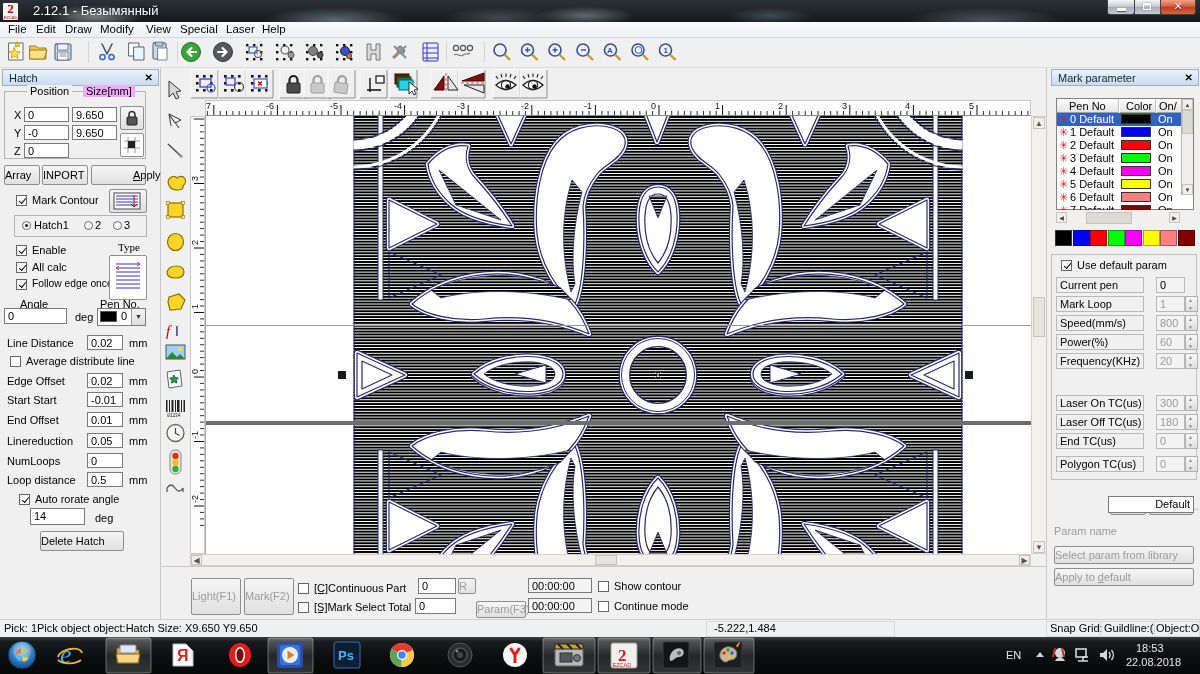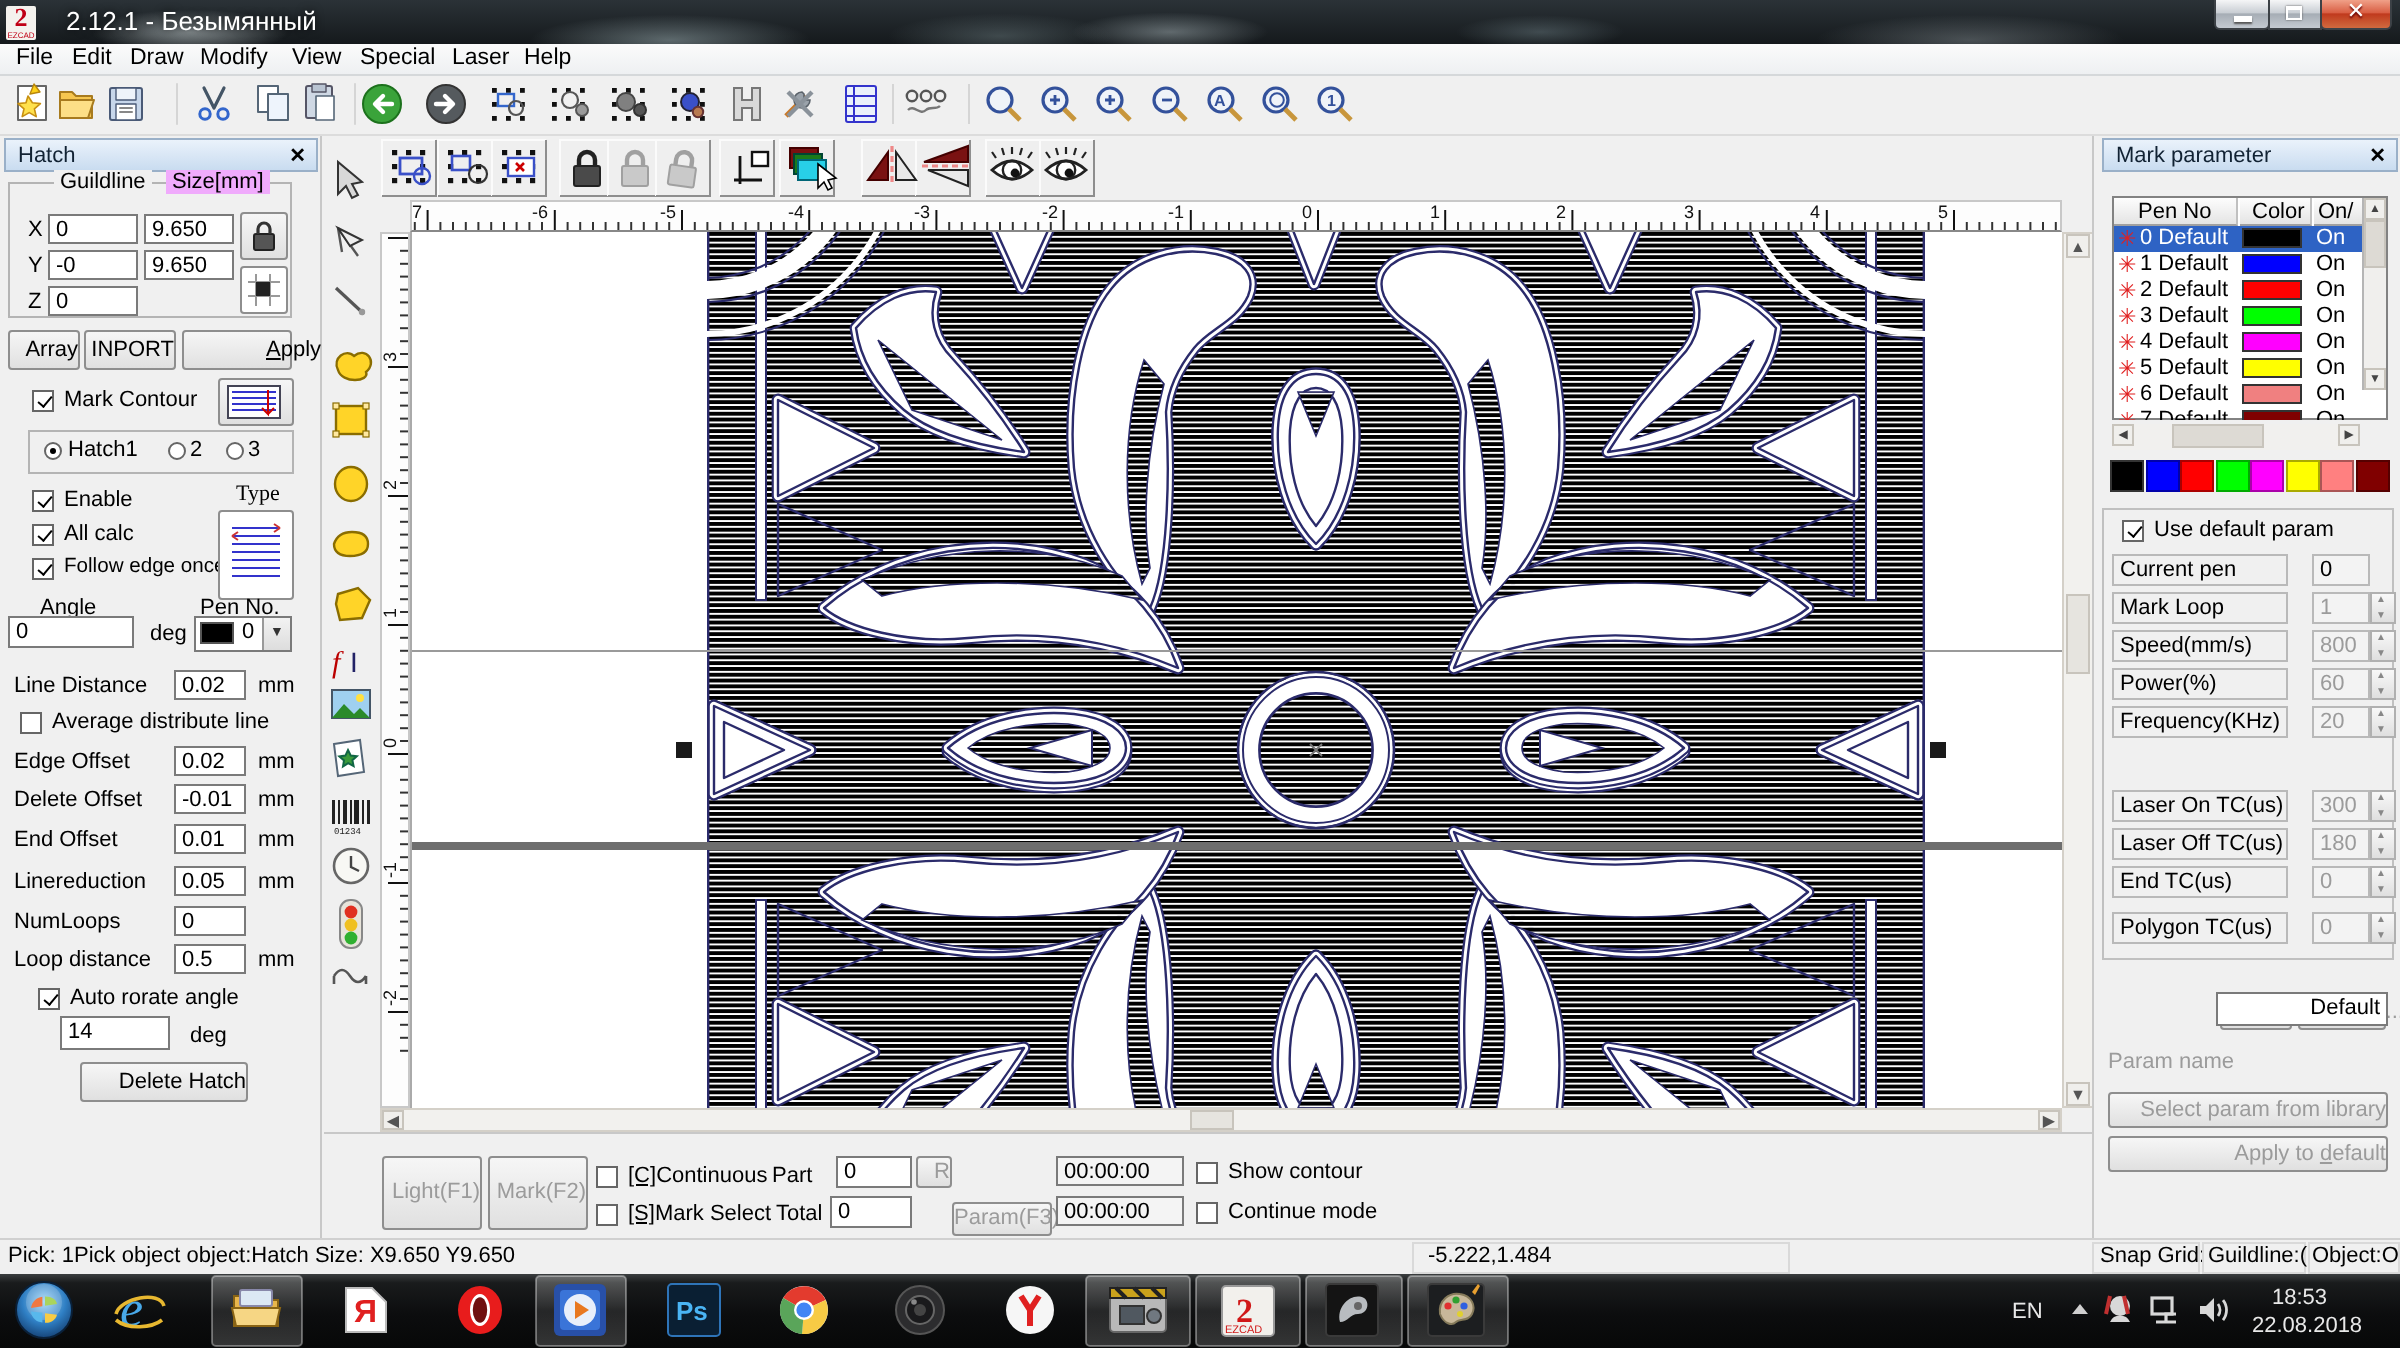--- a/index.html
+++ b/index.html
@@ -1,19 +1,19 @@
 <!DOCTYPE html>
 <html><head>
 <meta charset="utf-8">
 <style>
 *{margin:0;padding:0;box-sizing:border-box;}
 html,body{width:1200px;height:674px;overflow:hidden;}
 body{font-family:"Liberation Sans",sans-serif;font-size:11px;color:#000;position:relative;background:#f0f0f0;}
 .abs{position:absolute;}
-.btn{position:absolute;background:linear-gradient(#f6f6f6,#e0e0e0);border:1px solid #8e8e8e;border-radius:2px;text-align:right;color:#000;}
+.btn{position:absolute;background:linear-gradient(#f6f6f6,#e0e0e0);border:1px solid #8e8e8e;border-radius:2px;text-align:left;color:#000;}
 .btn.dis{color:#9b9b9b;}
 .in{position:absolute;background:#fff;border:1px solid #7a7a7a;font-family:"Liberation Sans",sans-serif;font-size:11px;padding:1px 3px;line-height:12px;}
 .cb{position:absolute;width:11px;height:11px;background:#fff;border:1px solid #666;}
 .cb.c:before{content:"";position:absolute;left:1.5px;top:2px;width:6px;height:3px;border-left:1.6px solid #000;border-bottom:1.6px solid #000;transform:rotate(-50deg);}
 .lbl{position:absolute;white-space:nowrap;}
 .gb{position:absolute;border:1px solid #b4b4b4;border-radius:0;}
 .ptitle{position:absolute;height:17px;background:linear-gradient(#eaf2fb,#c9dcf0);border:1px solid #9ab0c8;font-size:11px;color:#123;padding:2px 0 0 6px;}
 .ptitle .x{position:absolute;right:5px;top:2px;font-size:10px;font-weight:bold;color:#000;}
 .s1{fill:#fff;stroke:#2b2b6b;stroke-width:6.4px;stroke-linejoin:round;}
 .s2{fill:#fff;stroke:#fff;stroke-width:4.2px;stroke-linejoin:round;}
@@ -264,21 +264,21 @@
       <path d="M336,11 l-2,-3 M340,9.5 l-1,-3.5 M344,9 l0,-3.5 M348,9.5 l1,-3.5 M352,11 l2,-3"></path>
     </g>
   </g>
   <use href="#eye1" x="27"></use>
 </svg>
 </div>
 
 <div class="abs" id="hatchpanel" style="left:0;top:68px;width:161px;height:551px;background:#f0f0f0;border-right:1px solid #c8c8c8;">
   <div class="ptitle" style="left:2px;top:1px;width:157px;">Hatch<span class="x">✕</span></div>
   <div class="gb" style="left:4px;top:23px;width:142px;height:68px;"></div>
-  <span class="lbl" style="left:27px;top:17px;background:#f0f0f0;padding:0 3px;">Guildline</span>
+  <span class="lbl" style="left:27px;top:17px;background:#f0f0f0;padding:0 3px;">Position</span>
   <span class="lbl" style="left:83px;top:17px;background:#f0abfc;padding:0 3px;">Size[mm]</span>
   <span class="lbl" style="left:14px;top:41px;">X</span>
   <div class="in" style="left:24px;top:39px;width:45px;height:15px;">0</div>
   <div class="in" style="left:72px;top:39px;width:45px;height:15px;">9.650</div>
   <span class="lbl" style="left:14px;top:59px;">Y</span>
   <div class="in" style="left:24px;top:57px;width:45px;height:15px;">-0</div>
   <div class="in" style="left:72px;top:57px;width:45px;height:15px;">9.650</div>
   <span class="lbl" style="left:14px;top:77px;">Z</span>
   <div class="in" style="left:24px;top:75px;width:45px;height:15px;">0</div>
   <div class="btn" style="left:120px;top:38px;width:24px;height:24px;">
@@ -349,21 +349,21 @@
     <div class="abs" style="left:33px;top:0px;width:14px;height:16px;background:linear-gradient(#f2f2f2,#ddd);border-left:1px solid #999;font-size:7px;text-align:center;line-height:16px;color:#333;">▼</div>
   </div>
   <span class="lbl" style="left:7px;top:269px;">Line Distance</span>
   <div class="in" style="left:87px;top:267px;width:36px;height:15px;">0.02</div>
   <span class="lbl" style="left:129px;top:269px;">mm</span>
   <div class="cb" style="left:10px;top:288px;"></div>
     <span class="lbl" style="left:26px;top:287px;">Average distribute line</span>
   <span class="lbl" style="left:7px;top:307px;">Edge Offset</span>
   <div class="in" style="left:87px;top:305px;width:36px;height:15px;">0.02</div>
   <span class="lbl" style="left:129px;top:307px;">mm</span>
-  <span class="lbl" style="left:7px;top:326px;">Delete Offset</span>
+  <span class="lbl" style="left:7px;top:326px;">Start Start</span>
   <div class="in" style="left:87px;top:324px;width:36px;height:15px;">-0.01</div>
   <span class="lbl" style="left:129px;top:326px;">mm</span>
   <span class="lbl" style="left:7px;top:346px;">End Offset</span>
   <div class="in" style="left:87px;top:344px;width:36px;height:15px;">0.01</div>
   <span class="lbl" style="left:129px;top:346px;">mm</span>
   <span class="lbl" style="left:7px;top:367px;">Linereduction</span>
   <div class="in" style="left:87px;top:365px;width:36px;height:15px;">0.05</div>
   <span class="lbl" style="left:129px;top:367px;">mm</span>
   <span class="lbl" style="left:7px;top:387px;">NumLoops</span>
   <div class="in" style="left:87px;top:385px;width:36px;height:15px;">0</div>

